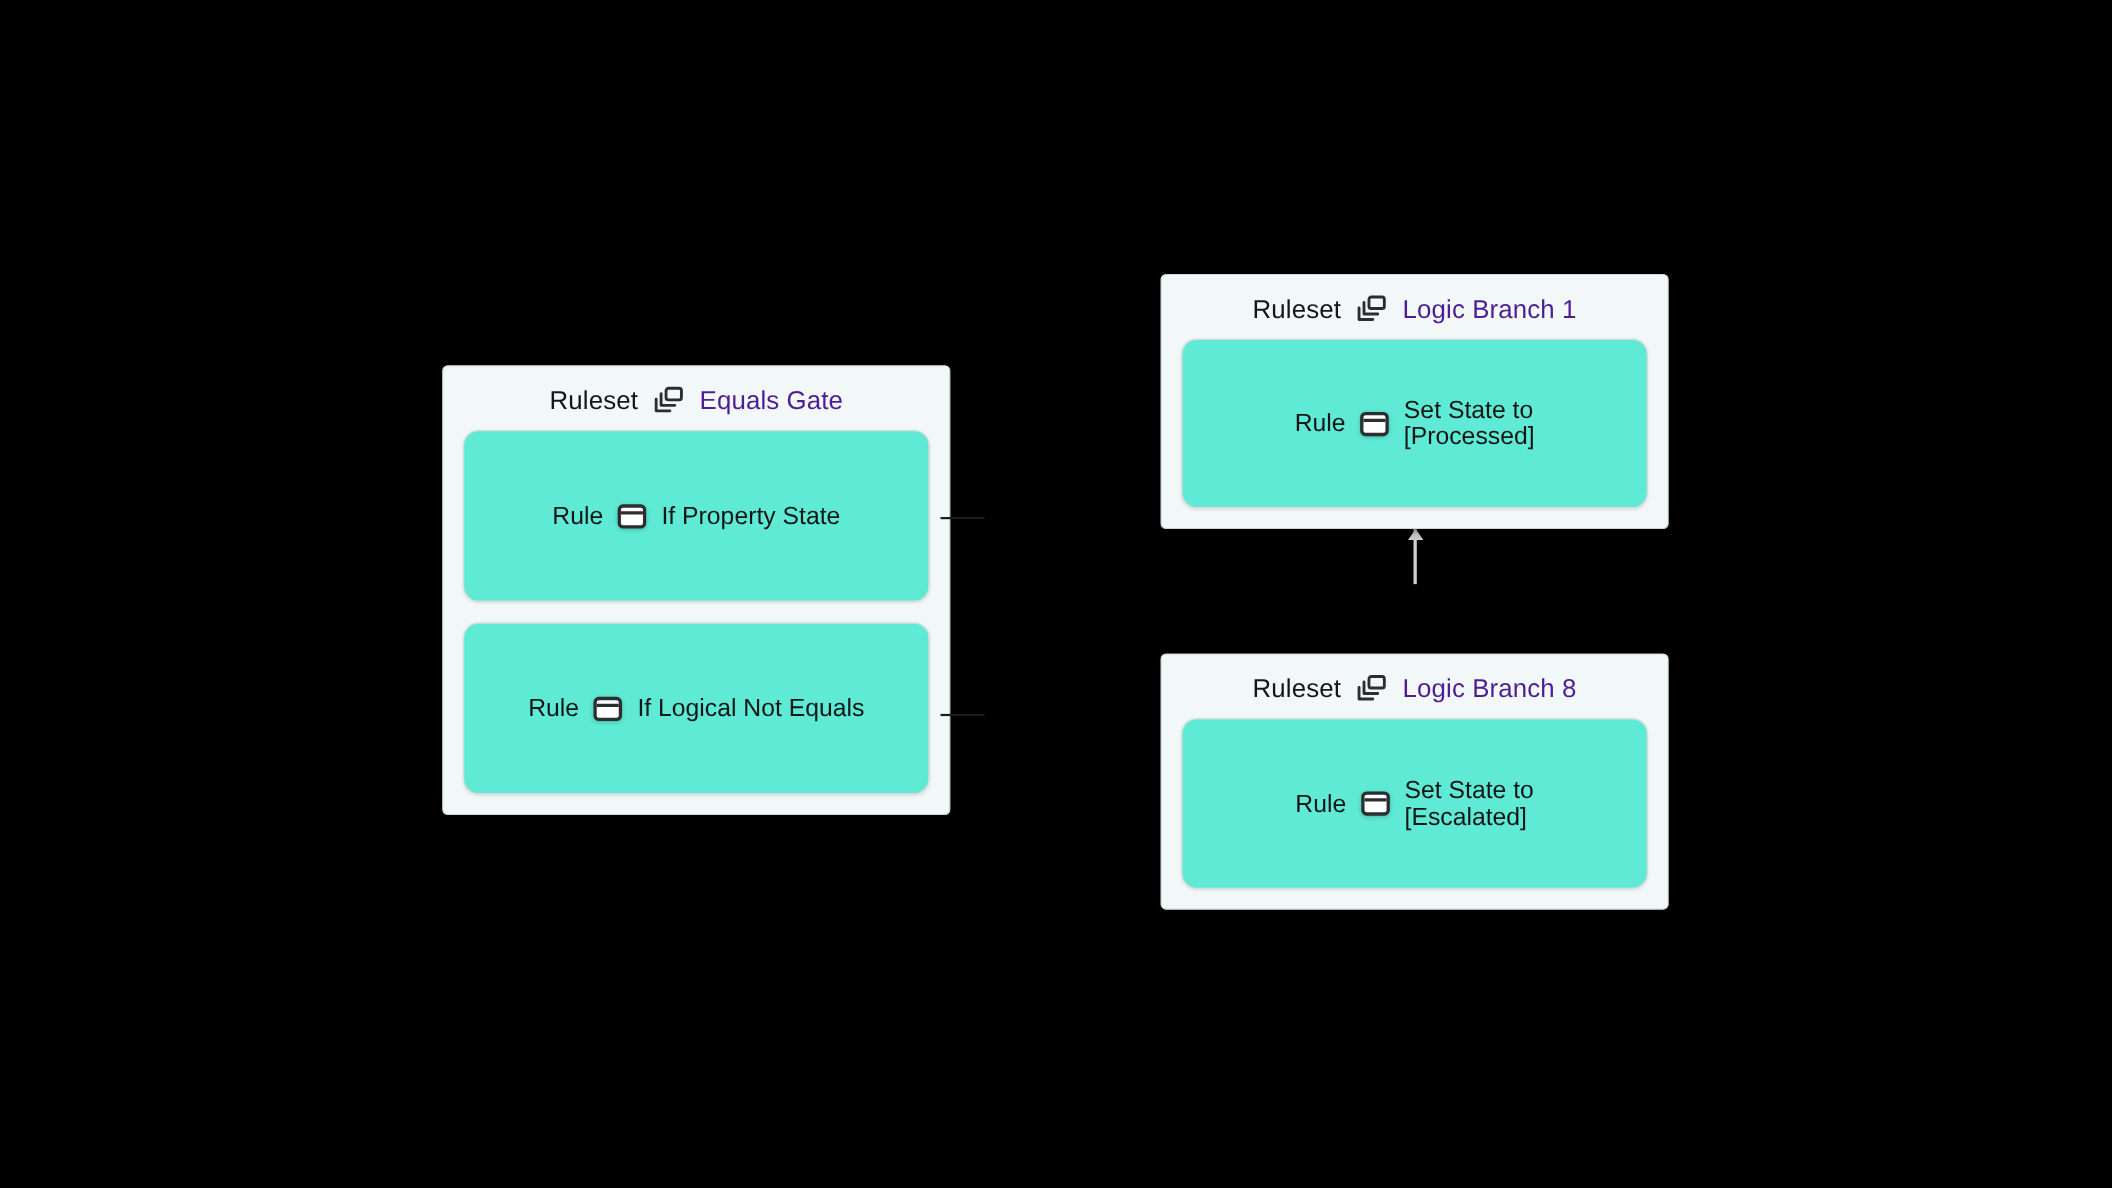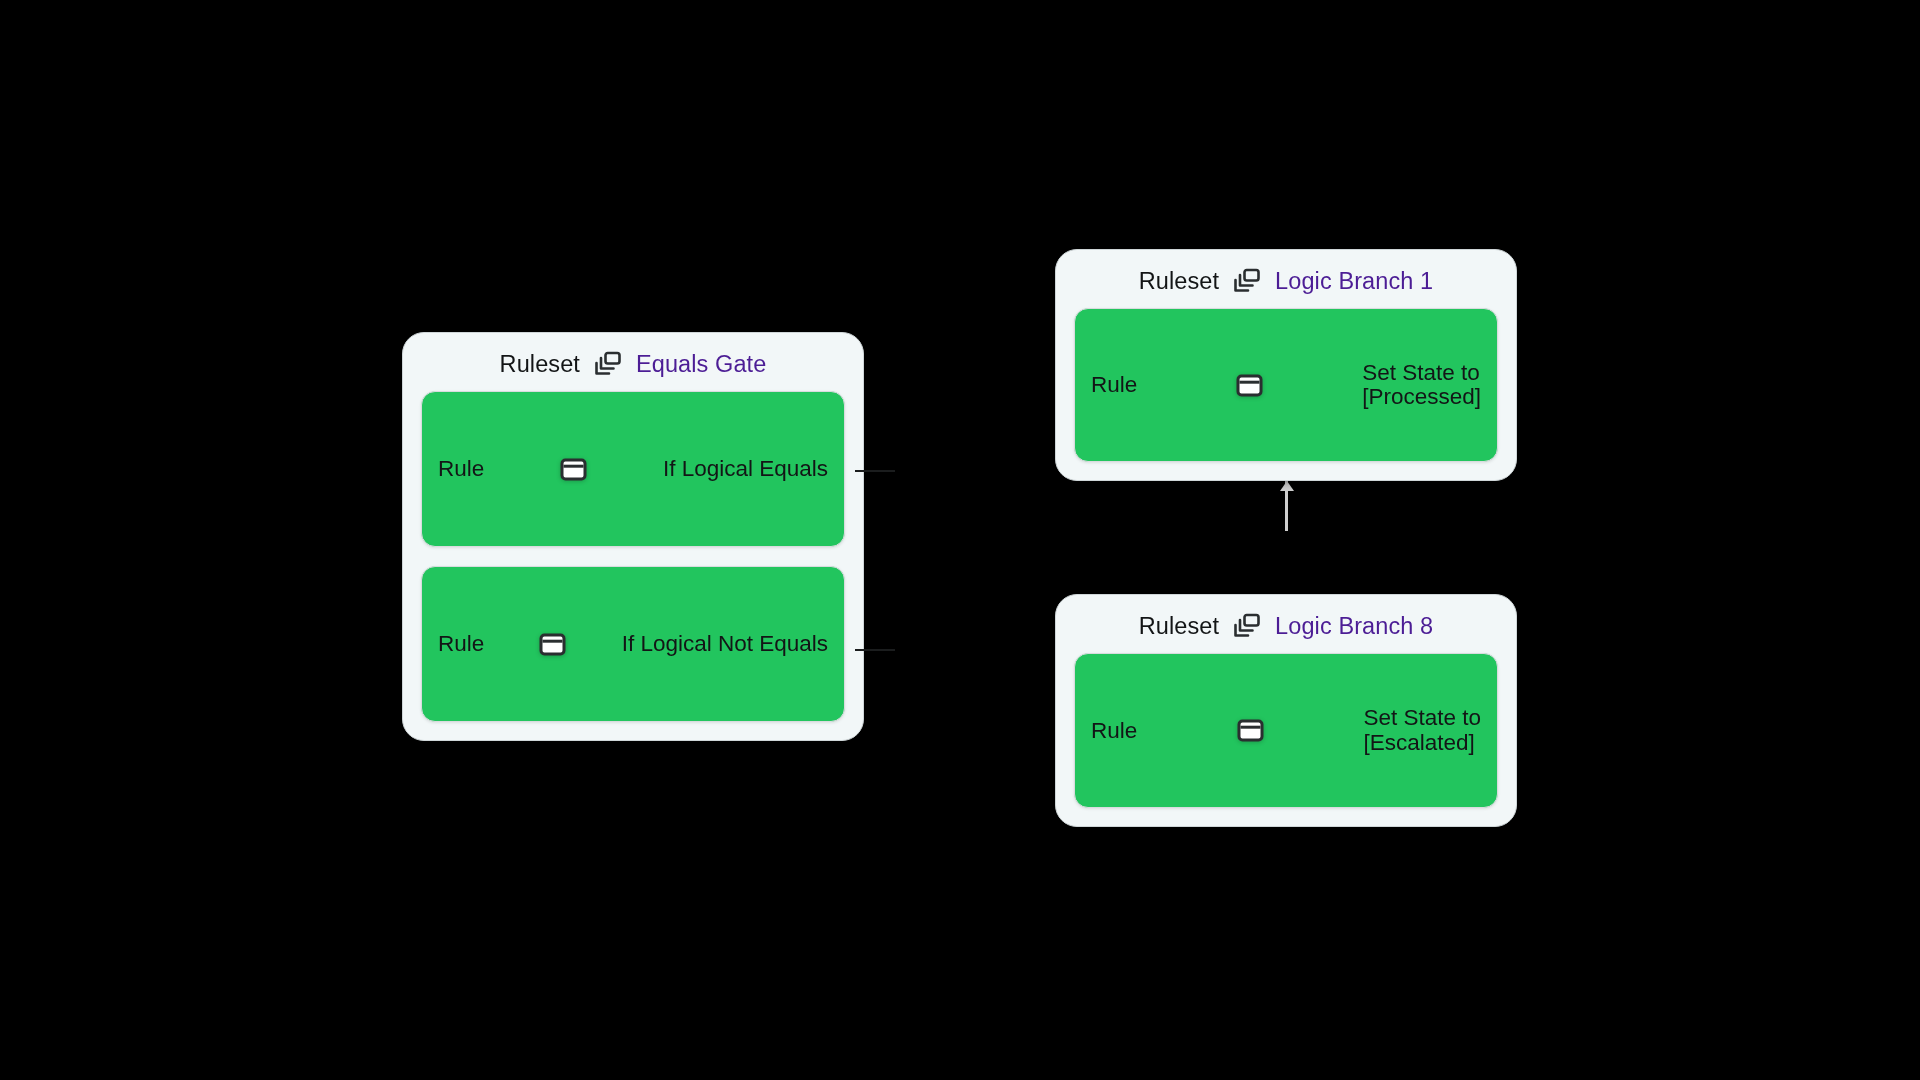--- a/index.html
+++ b/index.html
@@ -22,21 +22,21 @@
     inset: 0;
     background: #000000;
   }
 
   
   .ruleset {
     position: absolute;
     box-sizing: border-box;
     background: #f2f7f8;
     border: 1px solid #cfd6d8;
-    border-radius: 22px;
+    border-radius: 5px;
     box-shadow: 0 3px 9px rgba(0,0,0,0.28), 0 1px 3px rgba(0,0,0,0.22);
     display: flex;
     flex-direction: column;
     align-items: center;
     z-index: 3;
   }
 
   .ruleset-header {
     display: flex;
     align-items: center;
@@ -74,27 +74,27 @@
     padding: 0 18px 18px 18px;
     display: flex;
     flex-direction: column;
     gap: 17px;
     flex: 1 1 auto;
   }
 
   
   .rule {
     box-sizing: border-box;
-    background: #22c55e;
+    background: #5eead4;
     border: 1px solid #d8dcde;
     border-radius: 14px;
     box-shadow: 0 1px 3px rgba(0,0,0,0.10);
     display: flex;
     align-items: center;
-    justify-content: space-between;
+    justify-content: center;
     gap: 13px;
     flex: 1 1 auto;
     min-height: 0;
     position: relative;
     padding: 10px 16px;
   }
   .rule-kind {
     font-size: 22.5px;
     color: #131516;
     white-space: nowrap;
@@ -183,21 +183,21 @@
     <div class="ruleset-body">
 
       <div class="rule">
         <span class="rule-kind">Rule</span>
         <span class="icon-window">
           <svg width="27" height="25" viewBox="0 0 27 25" aria-hidden="true">
             <rect x="2" y="3" width="23" height="19" rx="3.4" fill="#ffffff" stroke="#2a2e30" stroke-width="3"></rect>
             <path d="M3.5 9.2 H23.5" stroke="#2a2e30" stroke-width="3"></path>
           </svg>
         </span>
-        <span class="rule-title">If Logical Equals</span>
+        <span class="rule-title">If Property State</span>
       </div>
 
       <div class="rule">
         <span class="rule-kind">Rule</span>
         <span class="icon-window">
           <svg width="27" height="25" viewBox="0 0 27 25" aria-hidden="true">
             <rect x="2" y="3" width="23" height="19" rx="3.4" fill="#ffffff" stroke="#2a2e30" stroke-width="3"></rect>
             <path d="M3.5 9.2 H23.5" stroke="#2a2e30" stroke-width="3"></path>
           </svg>
         </span>

